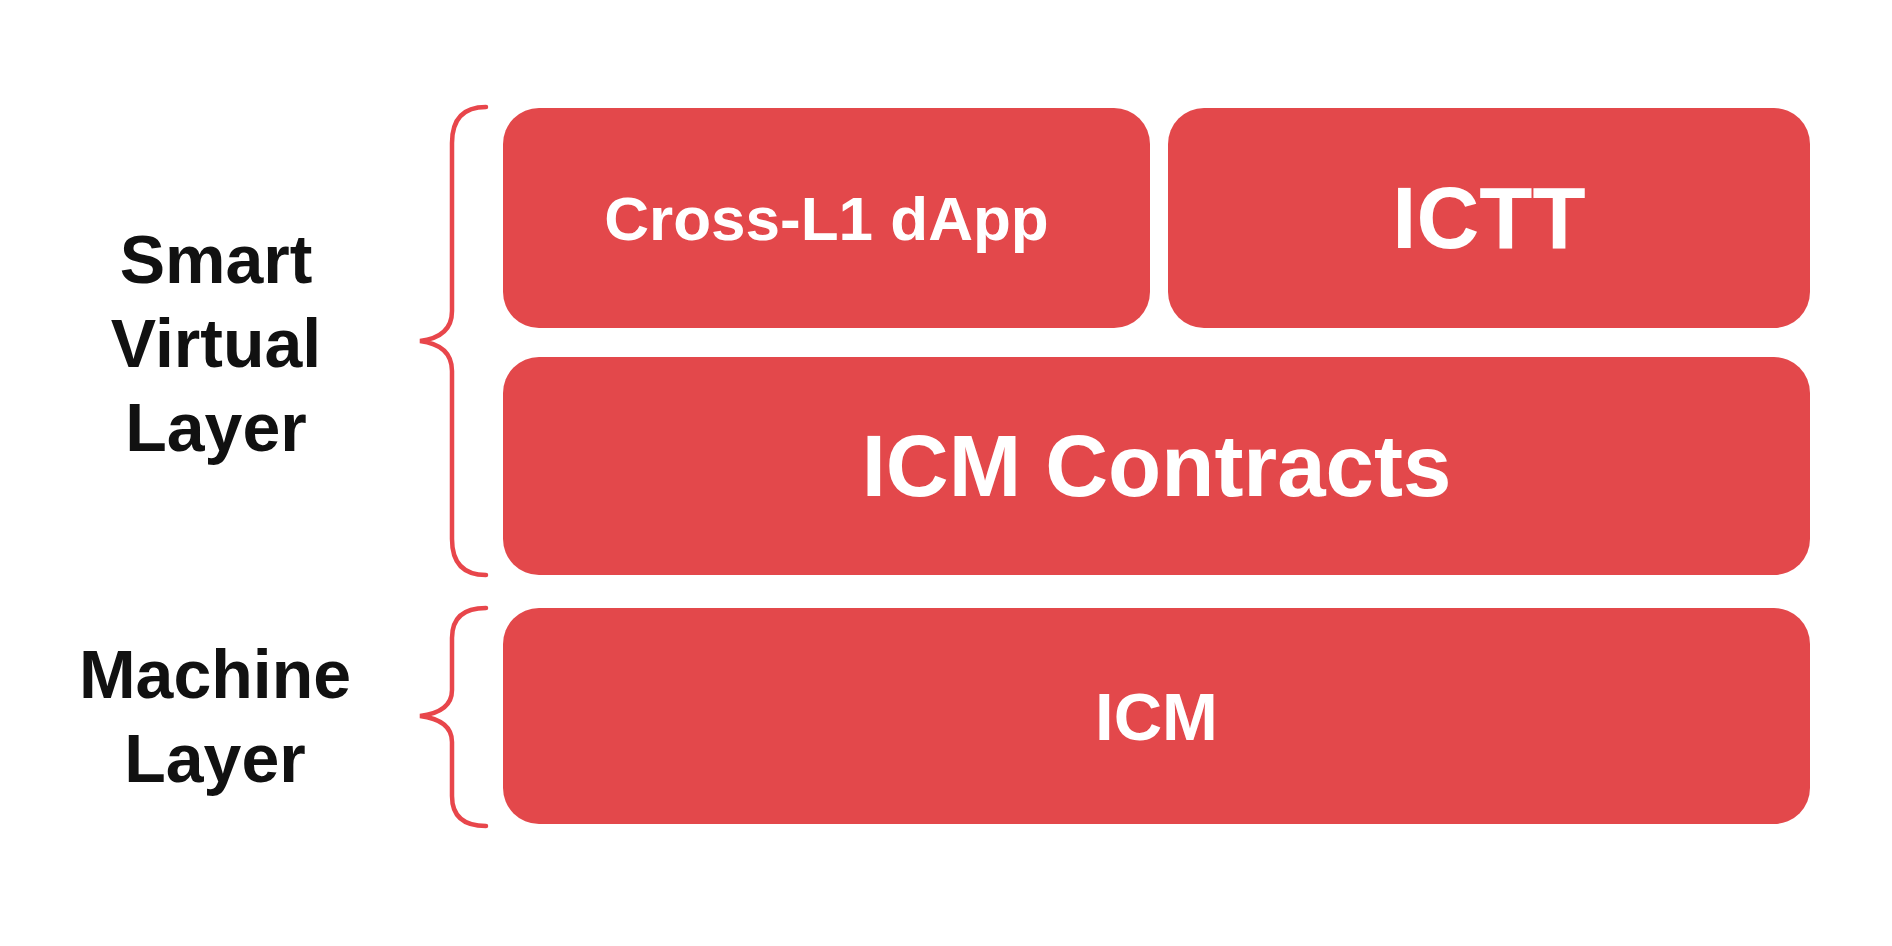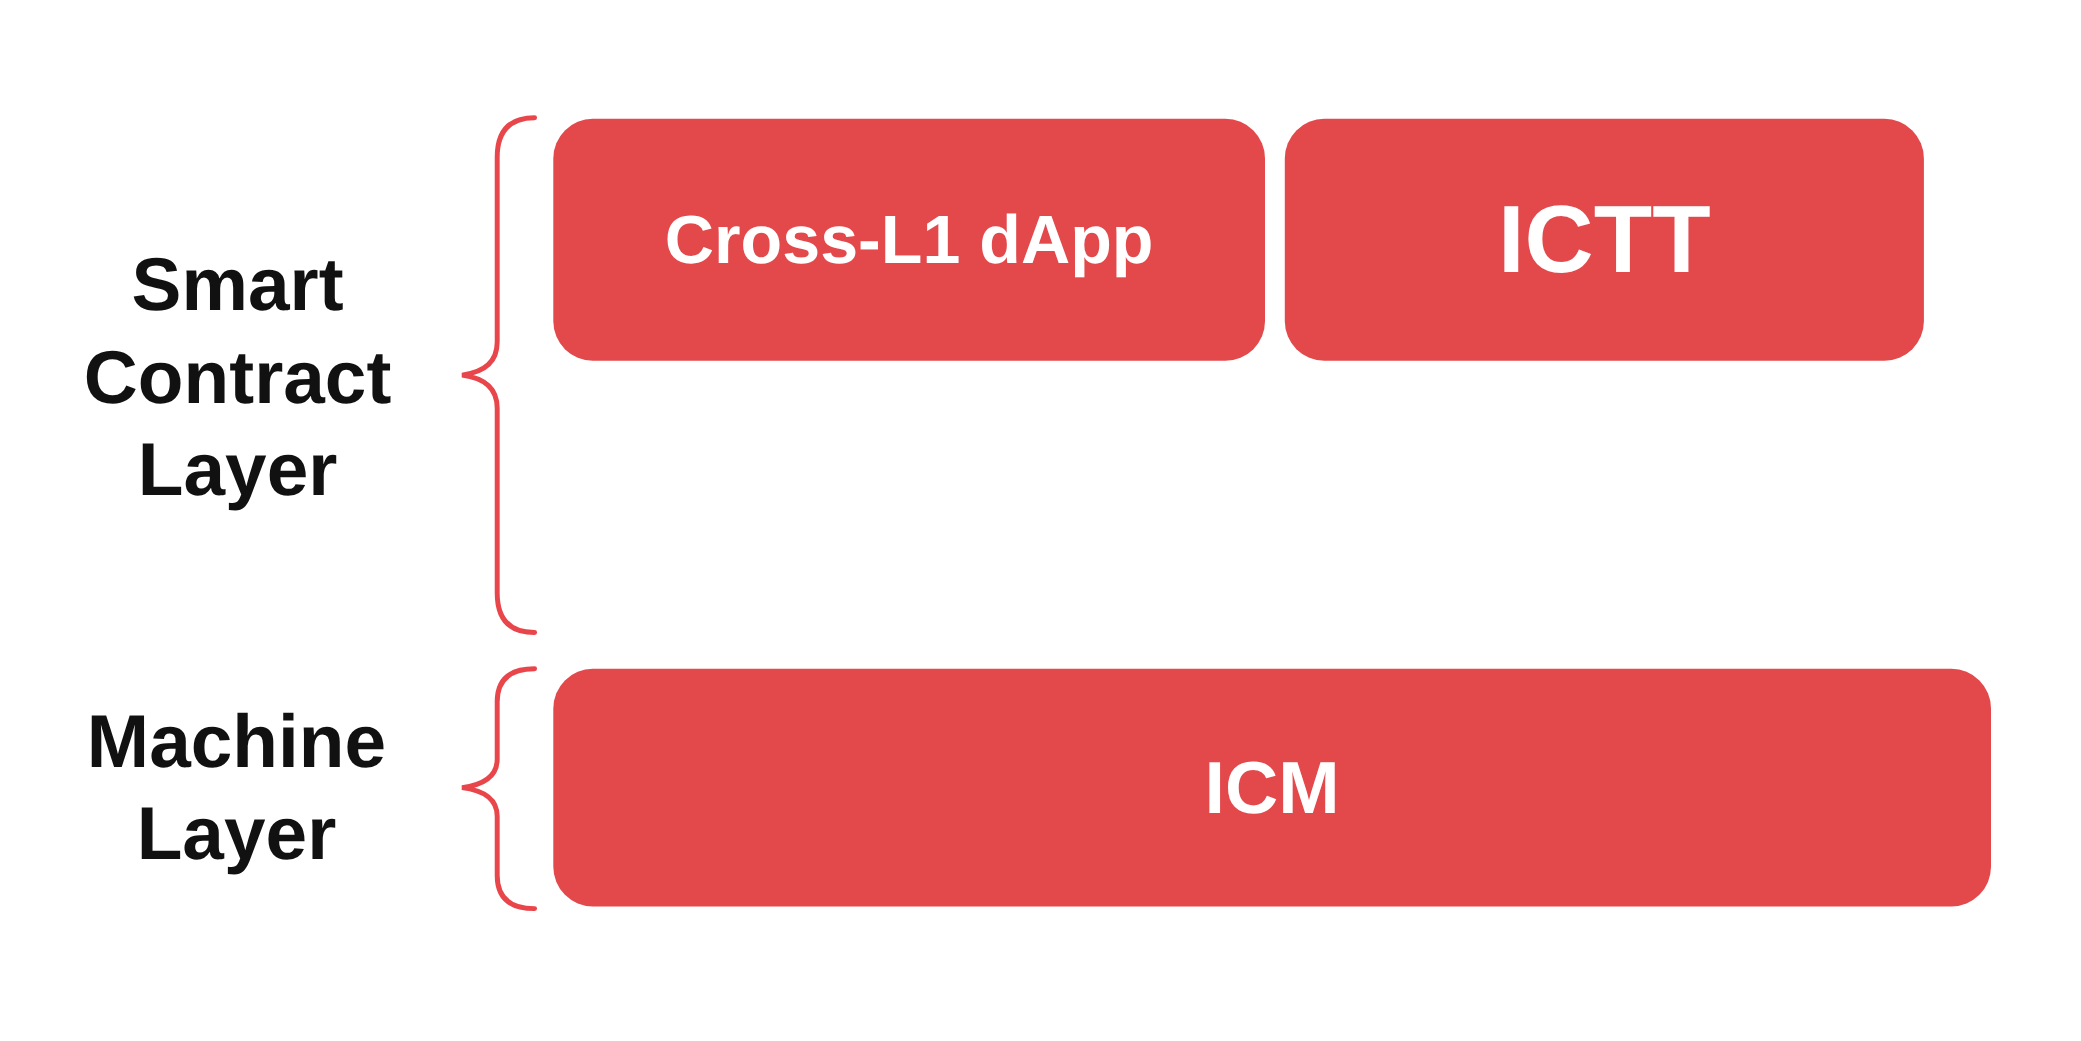--- a/index.html
+++ b/index.html
@@ -46,32 +46,32 @@
     background: var(--box-red);
     border-radius: 36px;
     display: flex;
     align-items: center;
     justify-content: center;
     color: var(--box-text-white);
     font-weight: bold;
     text-align: center;
   }
   #box-cross-l1-dapp { left: 503px; top: 89px;  width: 647px;  height: 220px; font-size: 62px; }
-  #box-ictt          { left: 1168px; top: 89px; width: 581px;  height: 220px; font-size: 87px; }
+  #box-ictt          { left: 1168px; top: 89px; width: 642px;  height: 220px; font-size: 87px; }
   #box-icm-contracts { left: 503px; top: 338px; width: 1307px; height: 218px; font-size: 87px; }
   #box-icm           { left: 503px; top: 589px; width: 1307px; height: 216px; font-size: 67px; }
 </style>
 </head>
 <body>
 
 <div class="canvas">
 
   <div class="layer-label" id="label-smart-contract">
     <div>Smart</div>
-    <div>Contract</div>
+    <div>Virtual</div>
     <div>Layer</div>
   </div>
 
   <div class="layer-label" id="label-virtual-machine">
     <div>Machine</div>
     <div>Layer</div>
   </div>
 
   <svg class="brace" id="brace-smart-contract" width="76" height="476" viewBox="0 0 76 476" aria-hidden="true">
     <path d="M 70 4 Q 36 4 36 40 L 36 208 Q 36 234 4 238 Q 36 242 36 268 L 36 436 Q 36 472 70 472"></path>
@@ -82,18 +82,21 @@
   </svg>
 
   <div class="box" id="box-cross-l1-dapp">
     <span>Cross-L1 dApp</span>
   </div>
 
   <div class="box" id="box-ictt">
     <span>ICTT</span>
   </div>
 
+  <div class="box" id="box-icm-contracts">
+    <span>ICM Contracts</span>
+  </div>
 
   <div class="box" id="box-icm">
     <span>ICM</span>
   </div>
 
 </div>
 
 </body></html>

